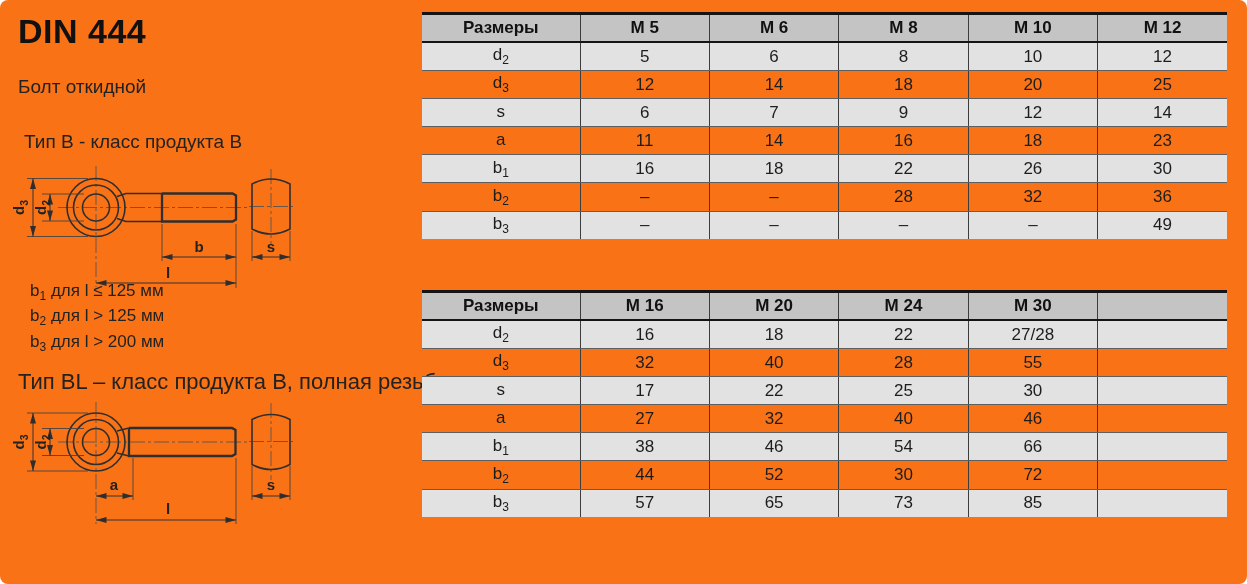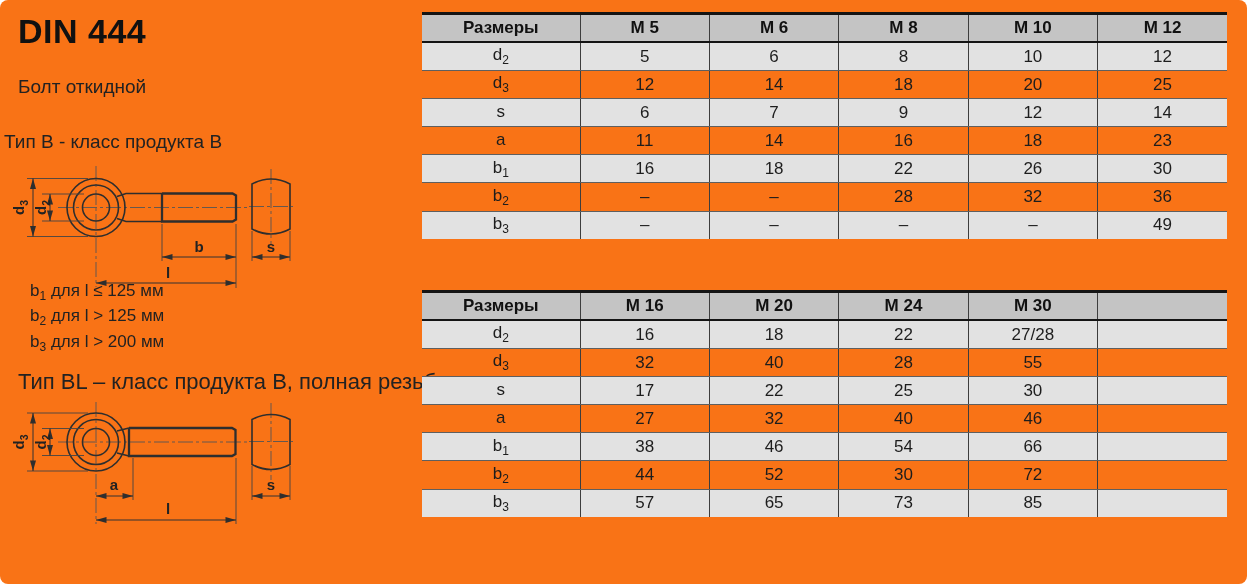--- a/index.html
+++ b/index.html
@@ -2,21 +2,21 @@
 <html><head>
 <meta charset="utf-8">
 <style>
   html,body{margin:0;padding:0;background:#fff;}
   #page{position:relative;width:1247px;height:584px;background:#f97316;overflow:hidden;
         font-family:"Liberation Sans",sans-serif;color:#1d1d1d;border-radius:8px;}
   .abs{position:absolute;}
   
   .din-title{left:18px;top:12px;font-size:34px;font-weight:bold;color:#111;letter-spacing:0.5px;}
   .product-name{left:18px;top:76px;font-size:19px;color:#222;}
-  .type-heading{left:4px;top:131px;font-size:19px;color:#222;}
+  .type-heading{left:24px;top:131px;font-size:19px;color:#222;}
   .type-bl-heading{left:18px;top:369px;font-size:22px;color:#222;}
   
   .notes{left:30px;top:281px;font-size:17px;line-height:19px;color:#222;}
   .notes sub{font-size:12px;}
   
   .tbl{position:absolute;left:422px;width:805px;}
   .tbl table{border-collapse:collapse;table-layout:fixed;width:805px;border-top:3px solid #141414;}
   .tbl col.c0{width:158px;}
   .tbl col.c{width:129.4px;}
   .tbl th{background:#c4c4c4;border-bottom:2.5px solid #141414;font-weight:bold;font-size:17px;

